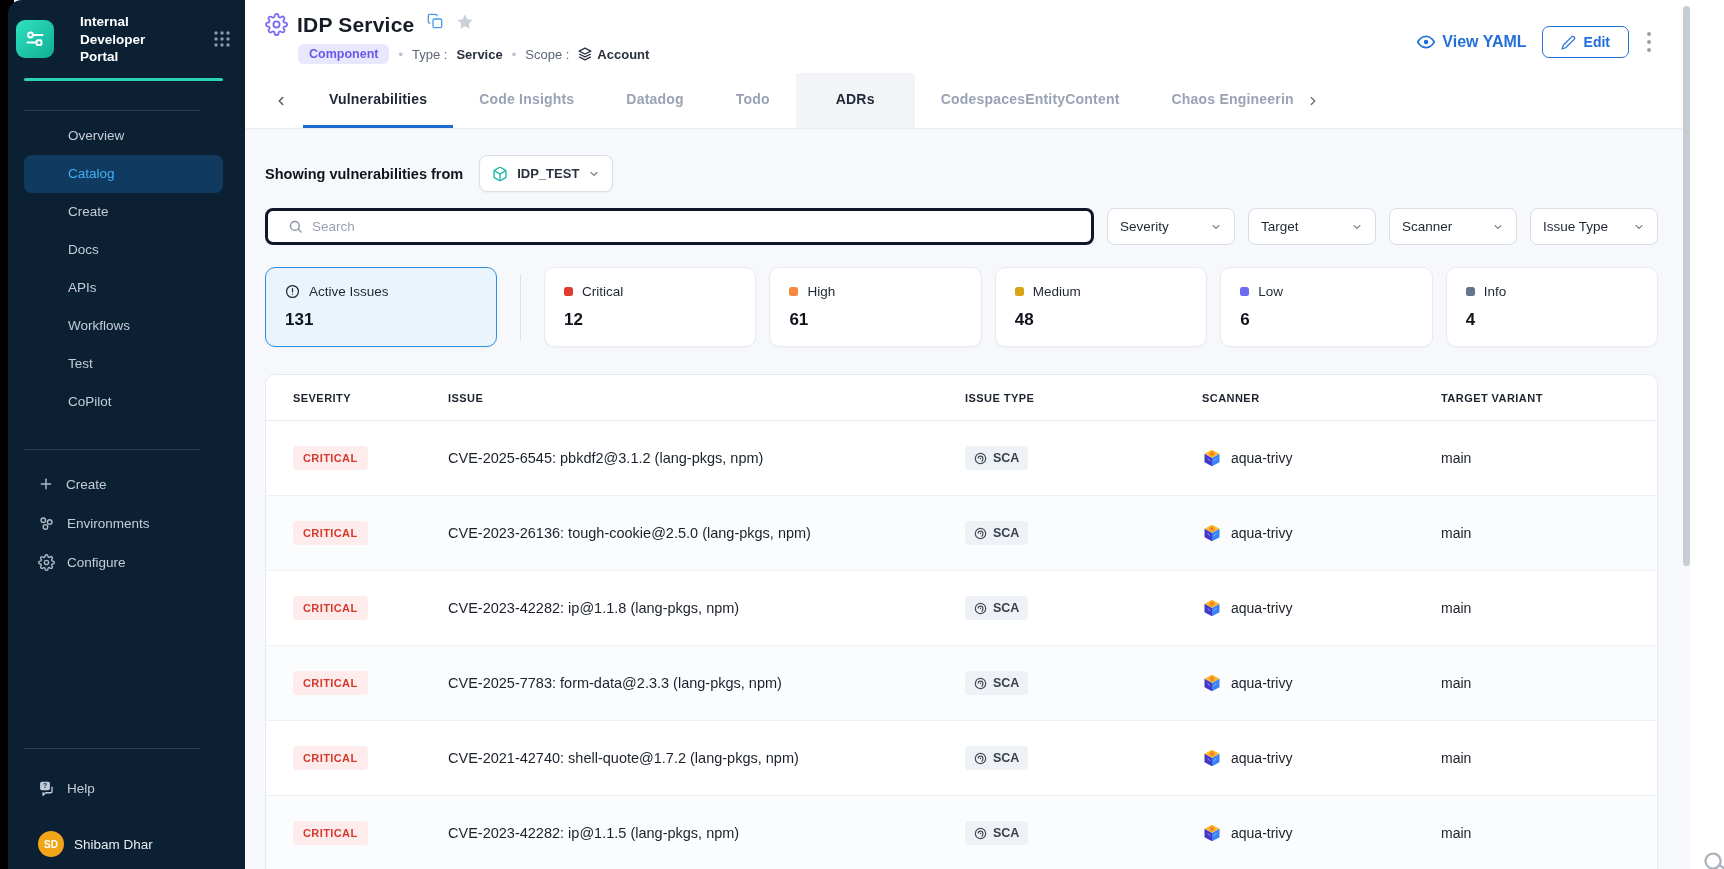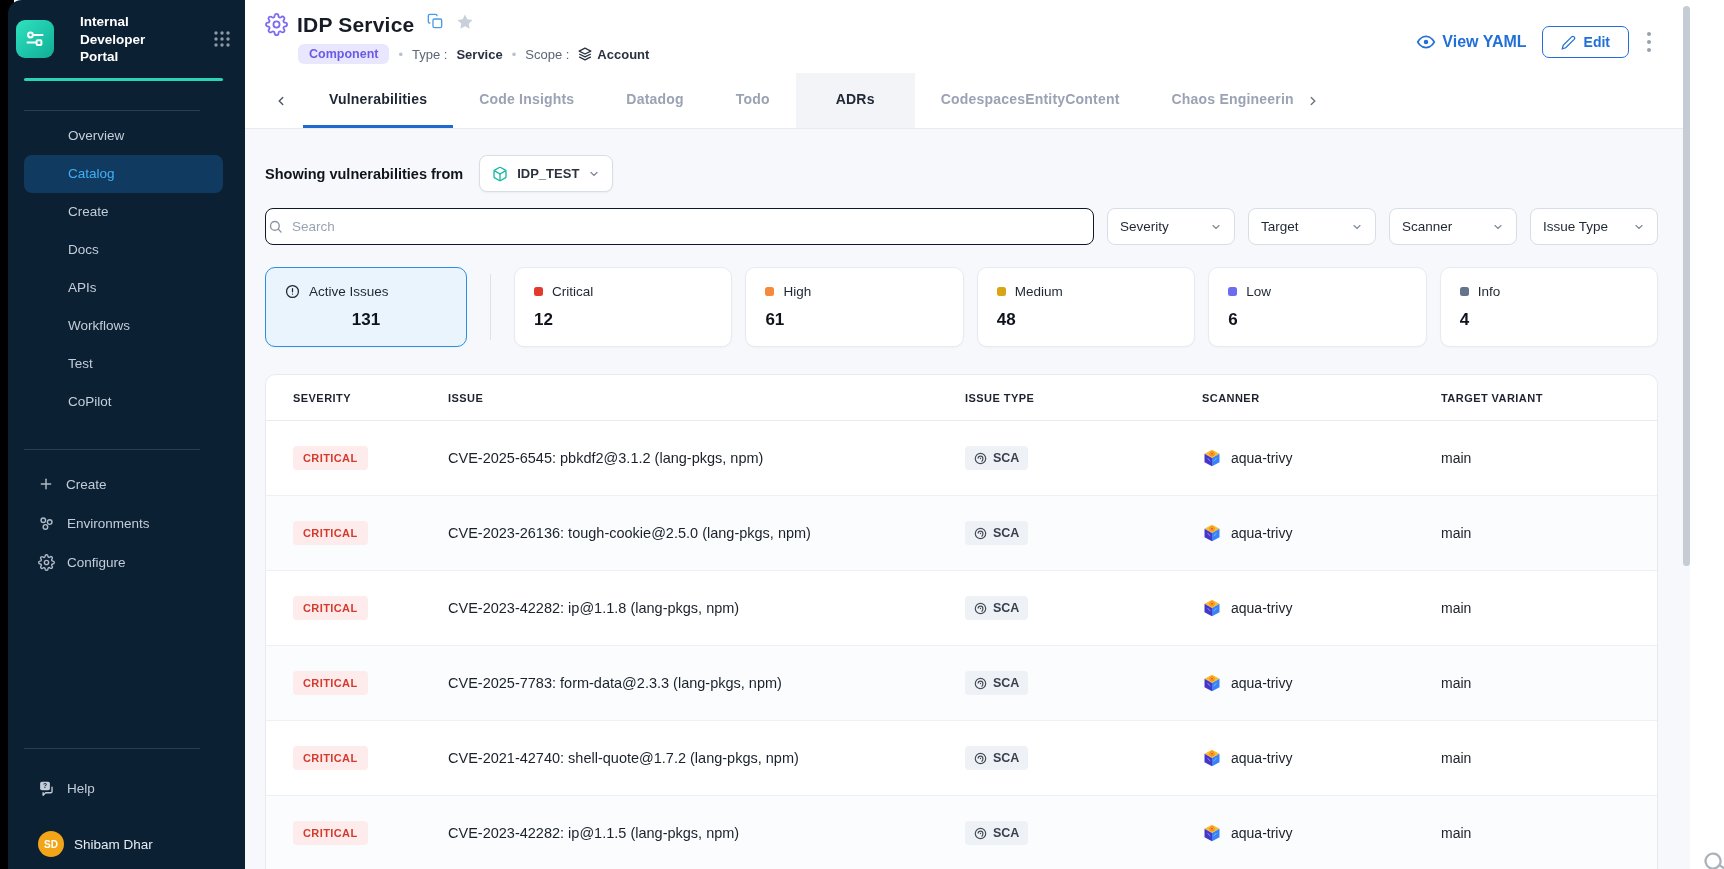--- a/index.html
+++ b/index.html
@@ -80,33 +80,33 @@
   
   .content{flex:1;background:#f6f8fb;padding:0 66px 0 20px;overflow:hidden;}
   .showing-row{display:flex;align-items:center;gap:16px;margin-top:26px;}
   .showing-label{font-size:14.5px;font-weight:700;color:#10151d;}
   .project-select{height:37px;display:flex;align-items:center;gap:9px;background:#fff;
     border:1px solid #d8dee6;border-radius:8px;padding:0 12px;font-size:13px;
     font-weight:700;color:#2a3240;box-shadow:0 1px 2px rgba(16,24,40,.05);cursor:pointer;}
   .chev-down{color:#7a8494;}
 
   .filter-row{display:flex;gap:13px;margin-top:16px;}
-  .search-box{flex:1;height:37px;background:#fff;border:1px solid #0f172a;border-radius:8px;
-    display:flex;align-items:center;gap:9px;padding:0 2px;}
+  .search-box{flex:1;height:37px;background:#fff;border:3px solid #0f172a;border-radius:8px;
+    display:flex;align-items:center;gap:9px;padding:0 20px;}
   .search-box input{border:none;outline:none;flex:1;font-size:13.5px;color:#333;
     background:transparent;font-family:inherit;}
   .search-box input::placeholder{color:#9aa3b2;}
   .filter{width:128px;height:37px;background:#fff;border:1px solid #d8dee6;border-radius:8px;
     display:flex;align-items:center;justify-content:space-between;padding:0 12px;
     font-size:13.5px;color:#1f2733;cursor:pointer;}
 
   .cards-row{display:flex;align-items:stretch;gap:13px;margin-top:22px;}
   .card{background:#fff;border:1px solid #e7ebf1;border-radius:10px;padding:16px 19px;
     flex:1;box-shadow:0 1px 2px rgba(16,24,40,.03);cursor:pointer;}
-  .card.active-card{flex:none;width:202px;background:#eaf4fd;border:1.5px solid #2e8fe0;text-align:center;}
+  .card.active-card{flex:none;width:232px;background:#eaf4fd;border:1.5px solid #2e8fe0;}
   .cards-divider{width:1px;background:#dde2e9;margin:7px 10px;}
   .card-label{display:flex;align-items:center;gap:9px;font-size:13.5px;color:#1f2733;}
   .sev-dot{width:9px;height:9px;border-radius:2.5px;}
   .card-value{margin-top:11px;font-size:17px;font-weight:700;color:#0f141c;}
 
   .table-card{margin-top:27px;background:#fff;border:1px solid #e7ebf1;border-bottom:none;
     border-radius:10px 10px 0 0;min-height:520px;}
   .thead,.trow{display:grid;grid-template-columns:155px 517px 237px 239px 1fr;
     padding-left:27px;align-items:center;}
   .thead{height:46px;border-bottom:1px solid #e7ebf1;font-size:11px;font-weight:700;

